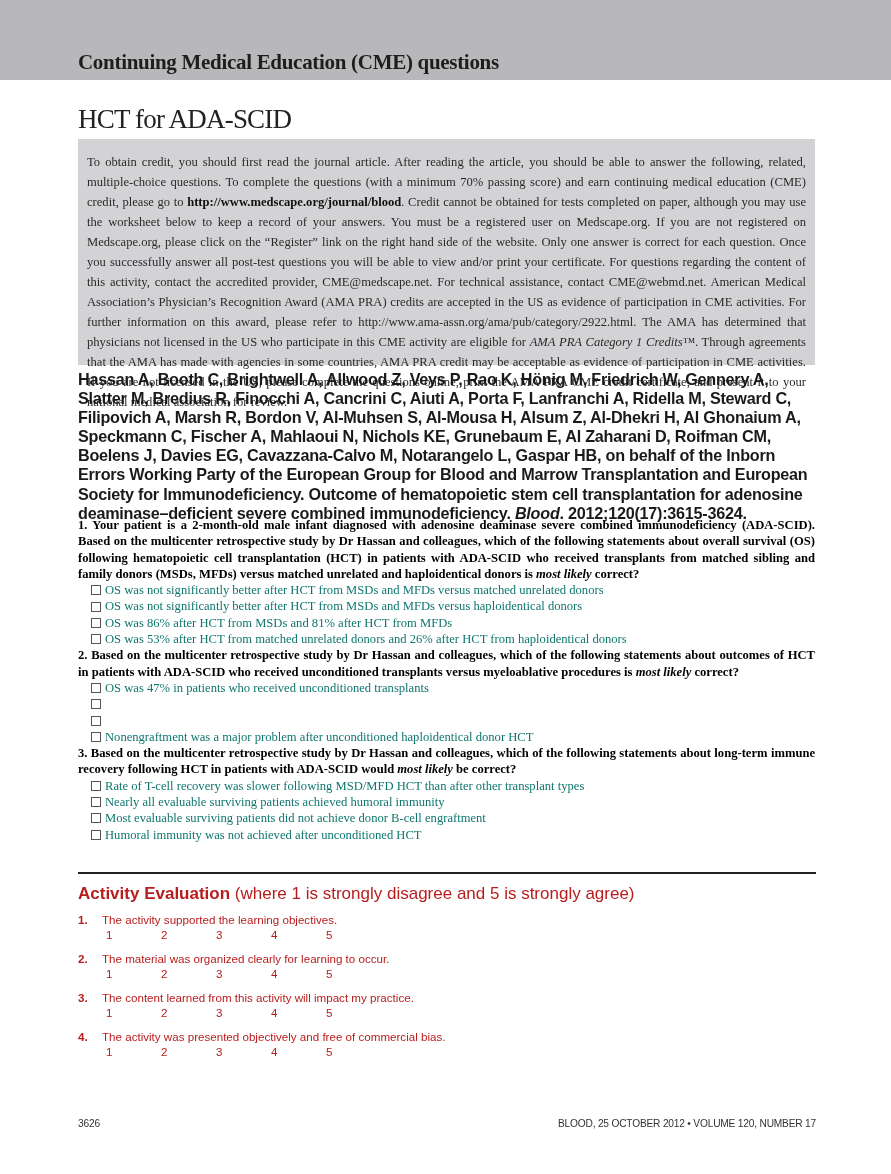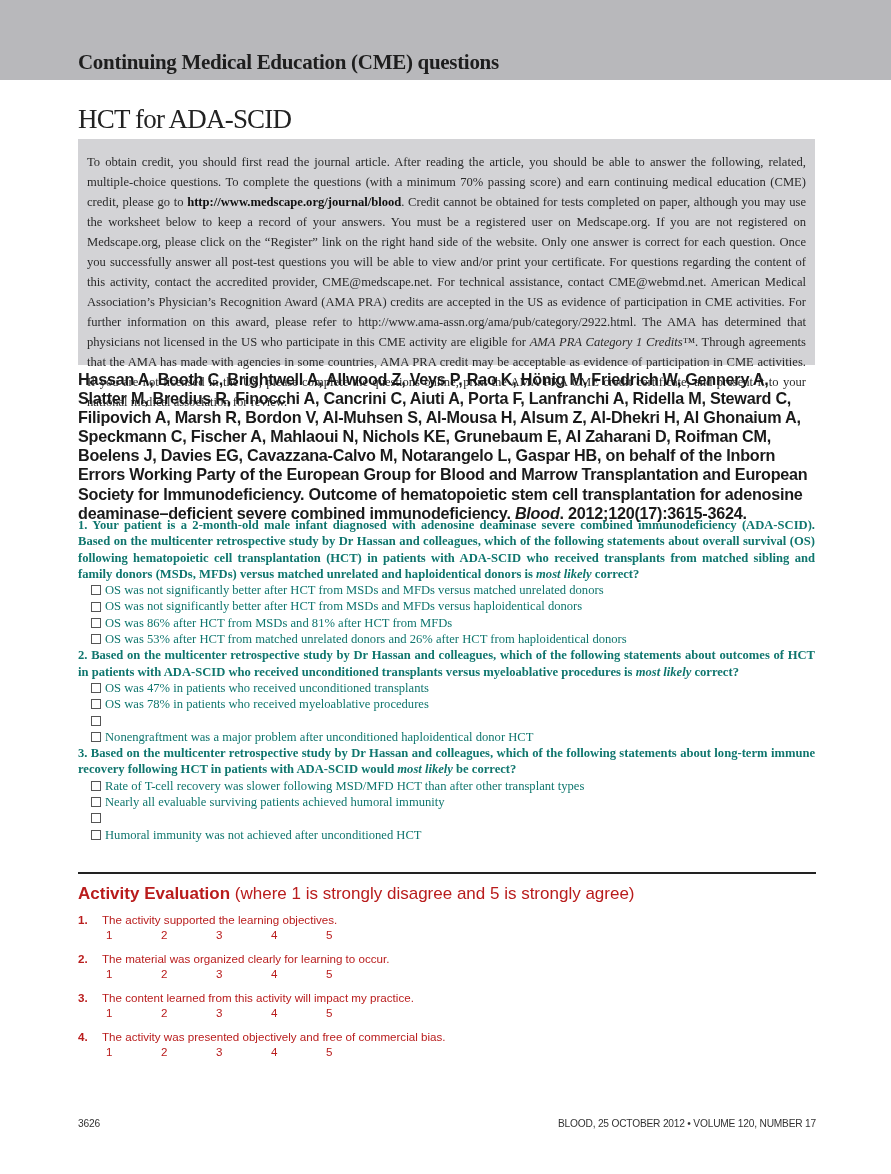--- a/index.html
+++ b/index.html
@@ -31,21 +31,21 @@
   .citation {
     position: absolute; left: 78px; top: 370px; width: 740px;
     font-family: "Liberation Sans", sans-serif; font-weight: bold; font-size: 16.2px;
     line-height: 19.1px; color: #1a1a1a; letter-spacing: -0.25px; margin: 0;
   }
   .citation .journal { font-style: italic; }
   .questions {
     position: absolute; left: 78px; top: 517px; width: 737px;
     font-family: "Liberation Serif", serif; font-size: 12.6px; line-height: 16.3px;
   }
-  .q-stem { font-weight: bold; text-align: justify; margin: 0; color: #0f766e; }
+  .q-stem { font-weight: bold; text-align: justify; margin: 0; color: #000000; }
   .q-stem .i { font-style: italic; }
   .options { list-style: none; margin: 0; padding: 0 0 0 13px; }
   .option { display: flex; align-items: center; color: #0f766e; height: 16.3px; }
   .checkbox {
     width: 10px; height: 10px; border: 1px solid #555; background: #fff;
     margin-right: 4px; flex: 0 0 auto; box-sizing: border-box; cursor: pointer;
   }
   .rule { position: absolute; left: 78px; top: 872px; width: 738px; height: 1.5px; background: #222; }
   .eval {
     position: absolute; left: 78px; top: 884px; width: 738px;
@@ -103,21 +103,20 @@
   </div>
   <div class="question">
     <p class="q-stem"><span>2.  Based on the multicenter retrospective study by Dr Hassan and colleagues, which of the following statements about outcomes of HCT in patients with ADA-SCID who received unconditioned transplants versus myeloablative procedures is </span><span class="i">most likely</span><span> correct?</span></p>
     <ul class="options">
       <li class="option">
           <span class="checkbox"></span>
           <span>OS was 47% in patients who received unconditioned transplants</span>
         </li>
       <li class="option">
           <span class="checkbox"></span>
-          <span>OS was 78% in patients who received myeloablative procedures</span>
         </li>
       <li class="option">
           <span class="checkbox"></span>
         </li>
       <li class="option">
           <span class="checkbox"></span>
           <span>Nonengraftment was a major problem after unconditioned haploidentical donor HCT</span>
         </li>
     </ul>
   </div>
@@ -127,20 +126,21 @@
       <li class="option">
           <span class="checkbox"></span>
           <span>Rate of T-cell recovery was slower following MSD/MFD HCT than after other transplant types</span>
         </li>
       <li class="option">
           <span class="checkbox"></span>
           <span>Nearly all evaluable surviving patients achieved humoral immunity</span>
         </li>
       <li class="option">
           <span class="checkbox"></span>
+          <span>Most evaluable surviving patients did not achieve donor B-cell engraftment</span>
         </li>
       <li class="option">
           <span class="checkbox"></span>
           <span>Humoral immunity was not achieved after unconditioned HCT</span>
         </li>
     </ul>
   </div>
 </div>
 
 <div class="rule"></div>

